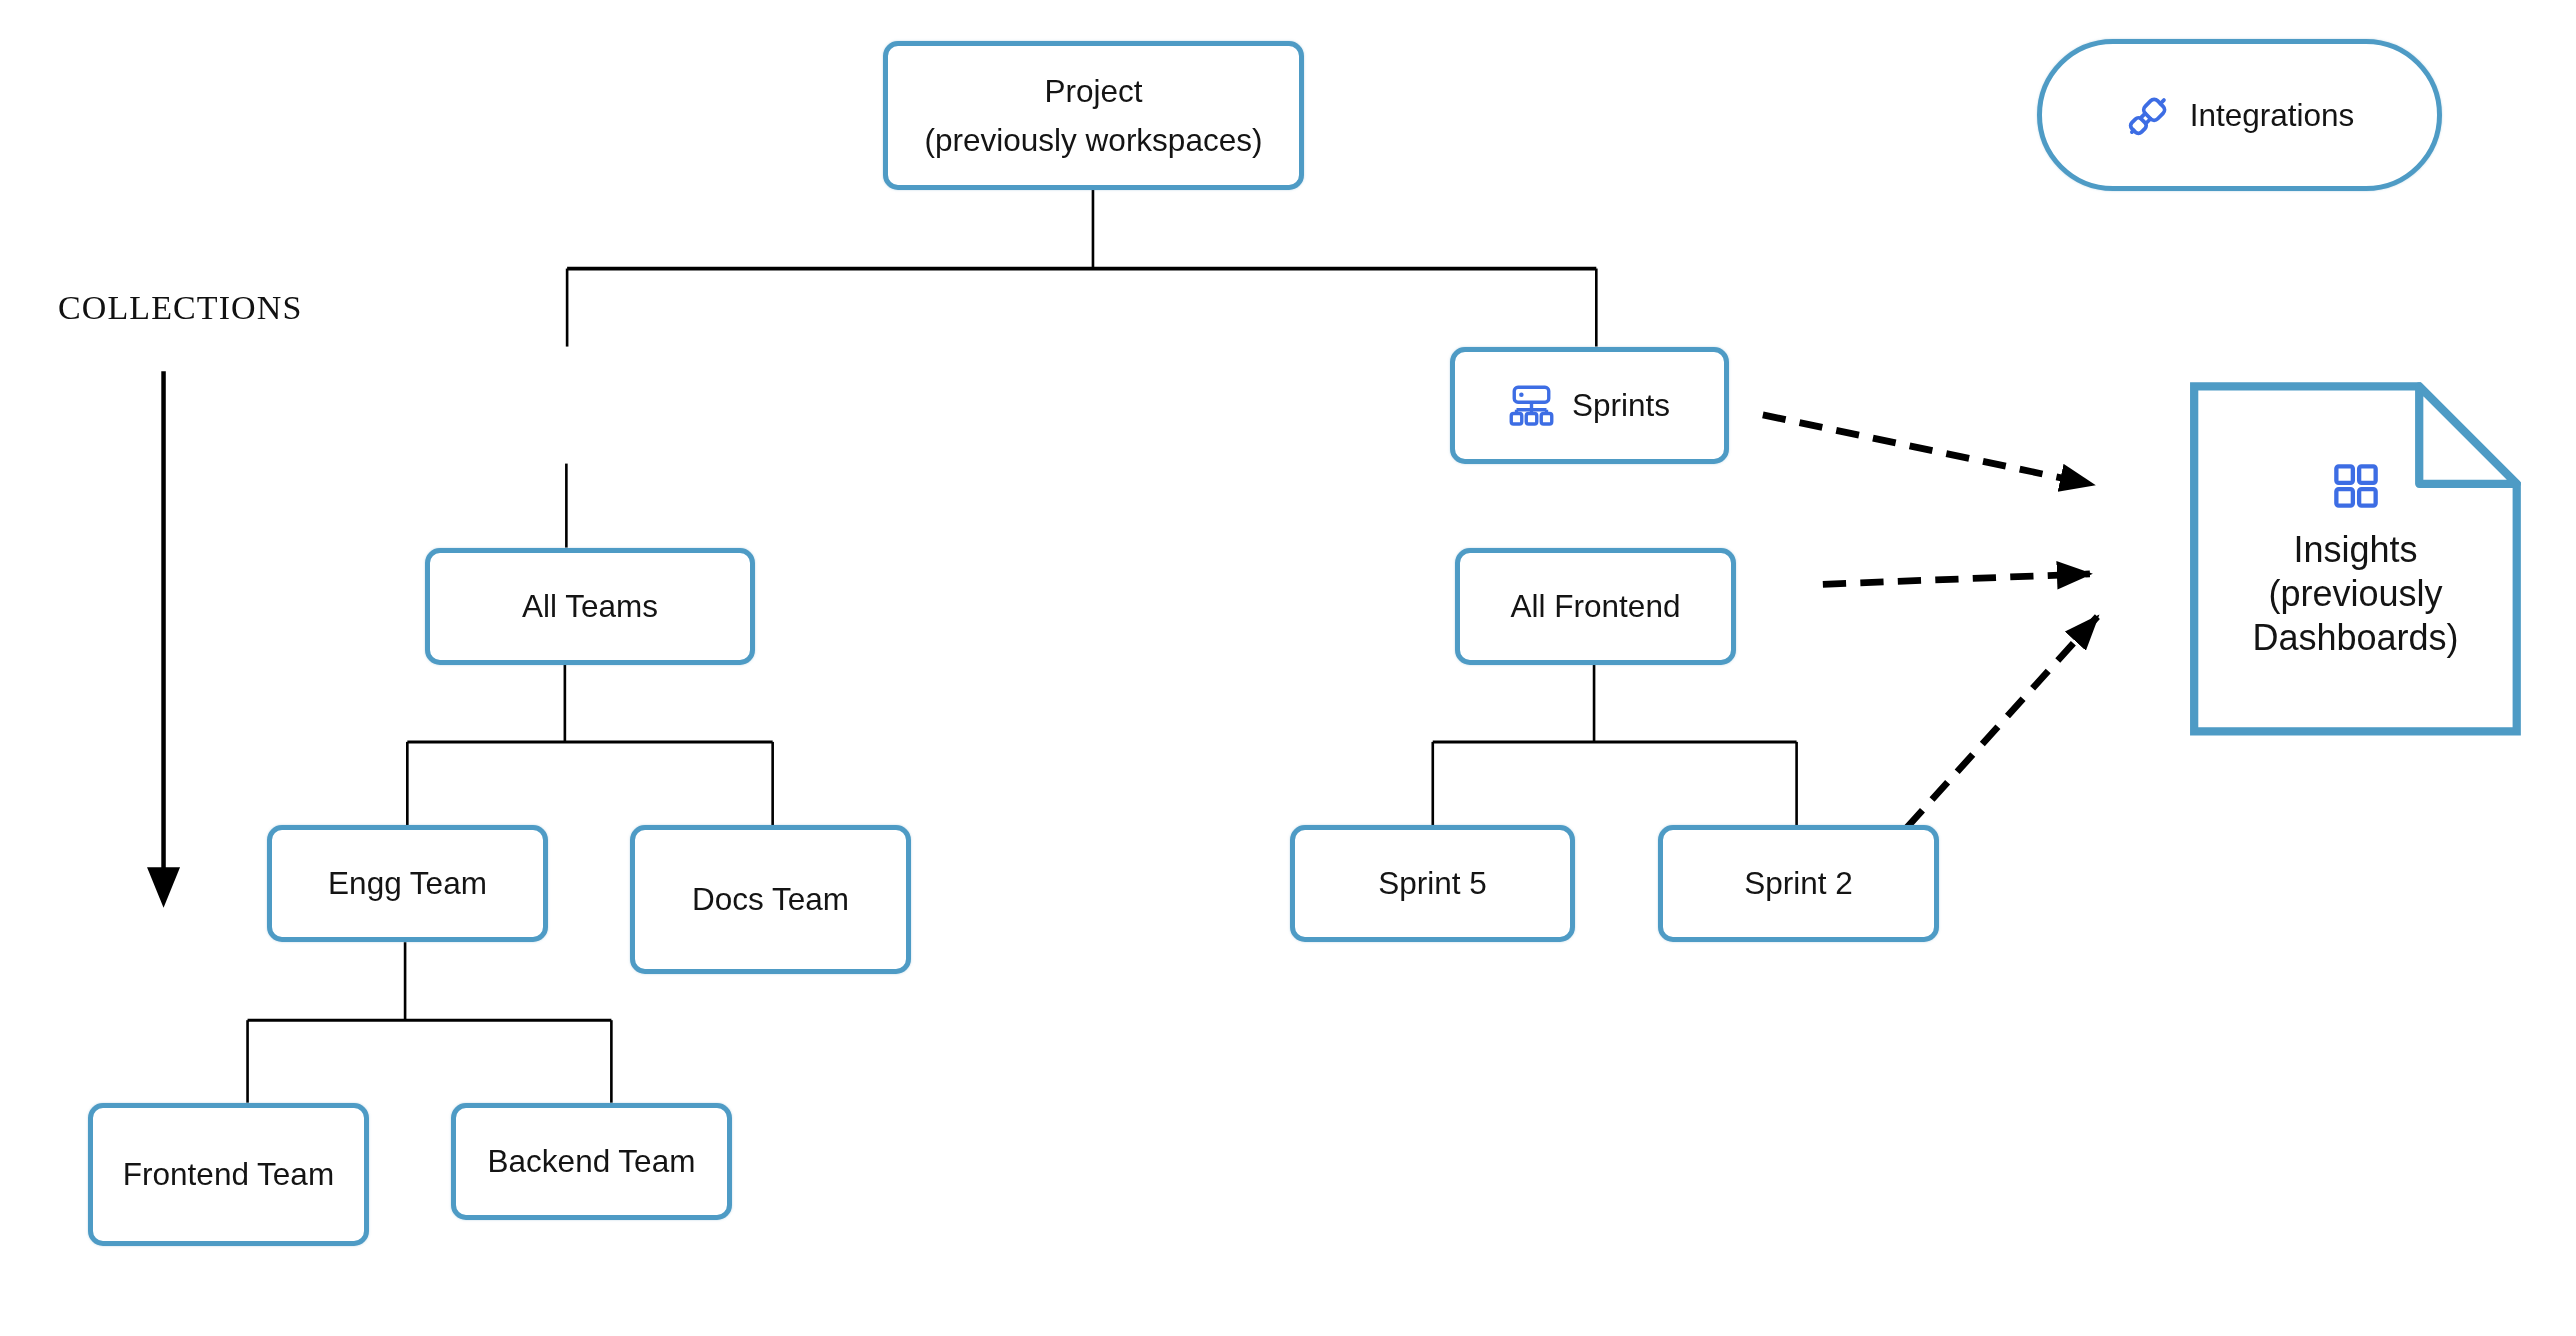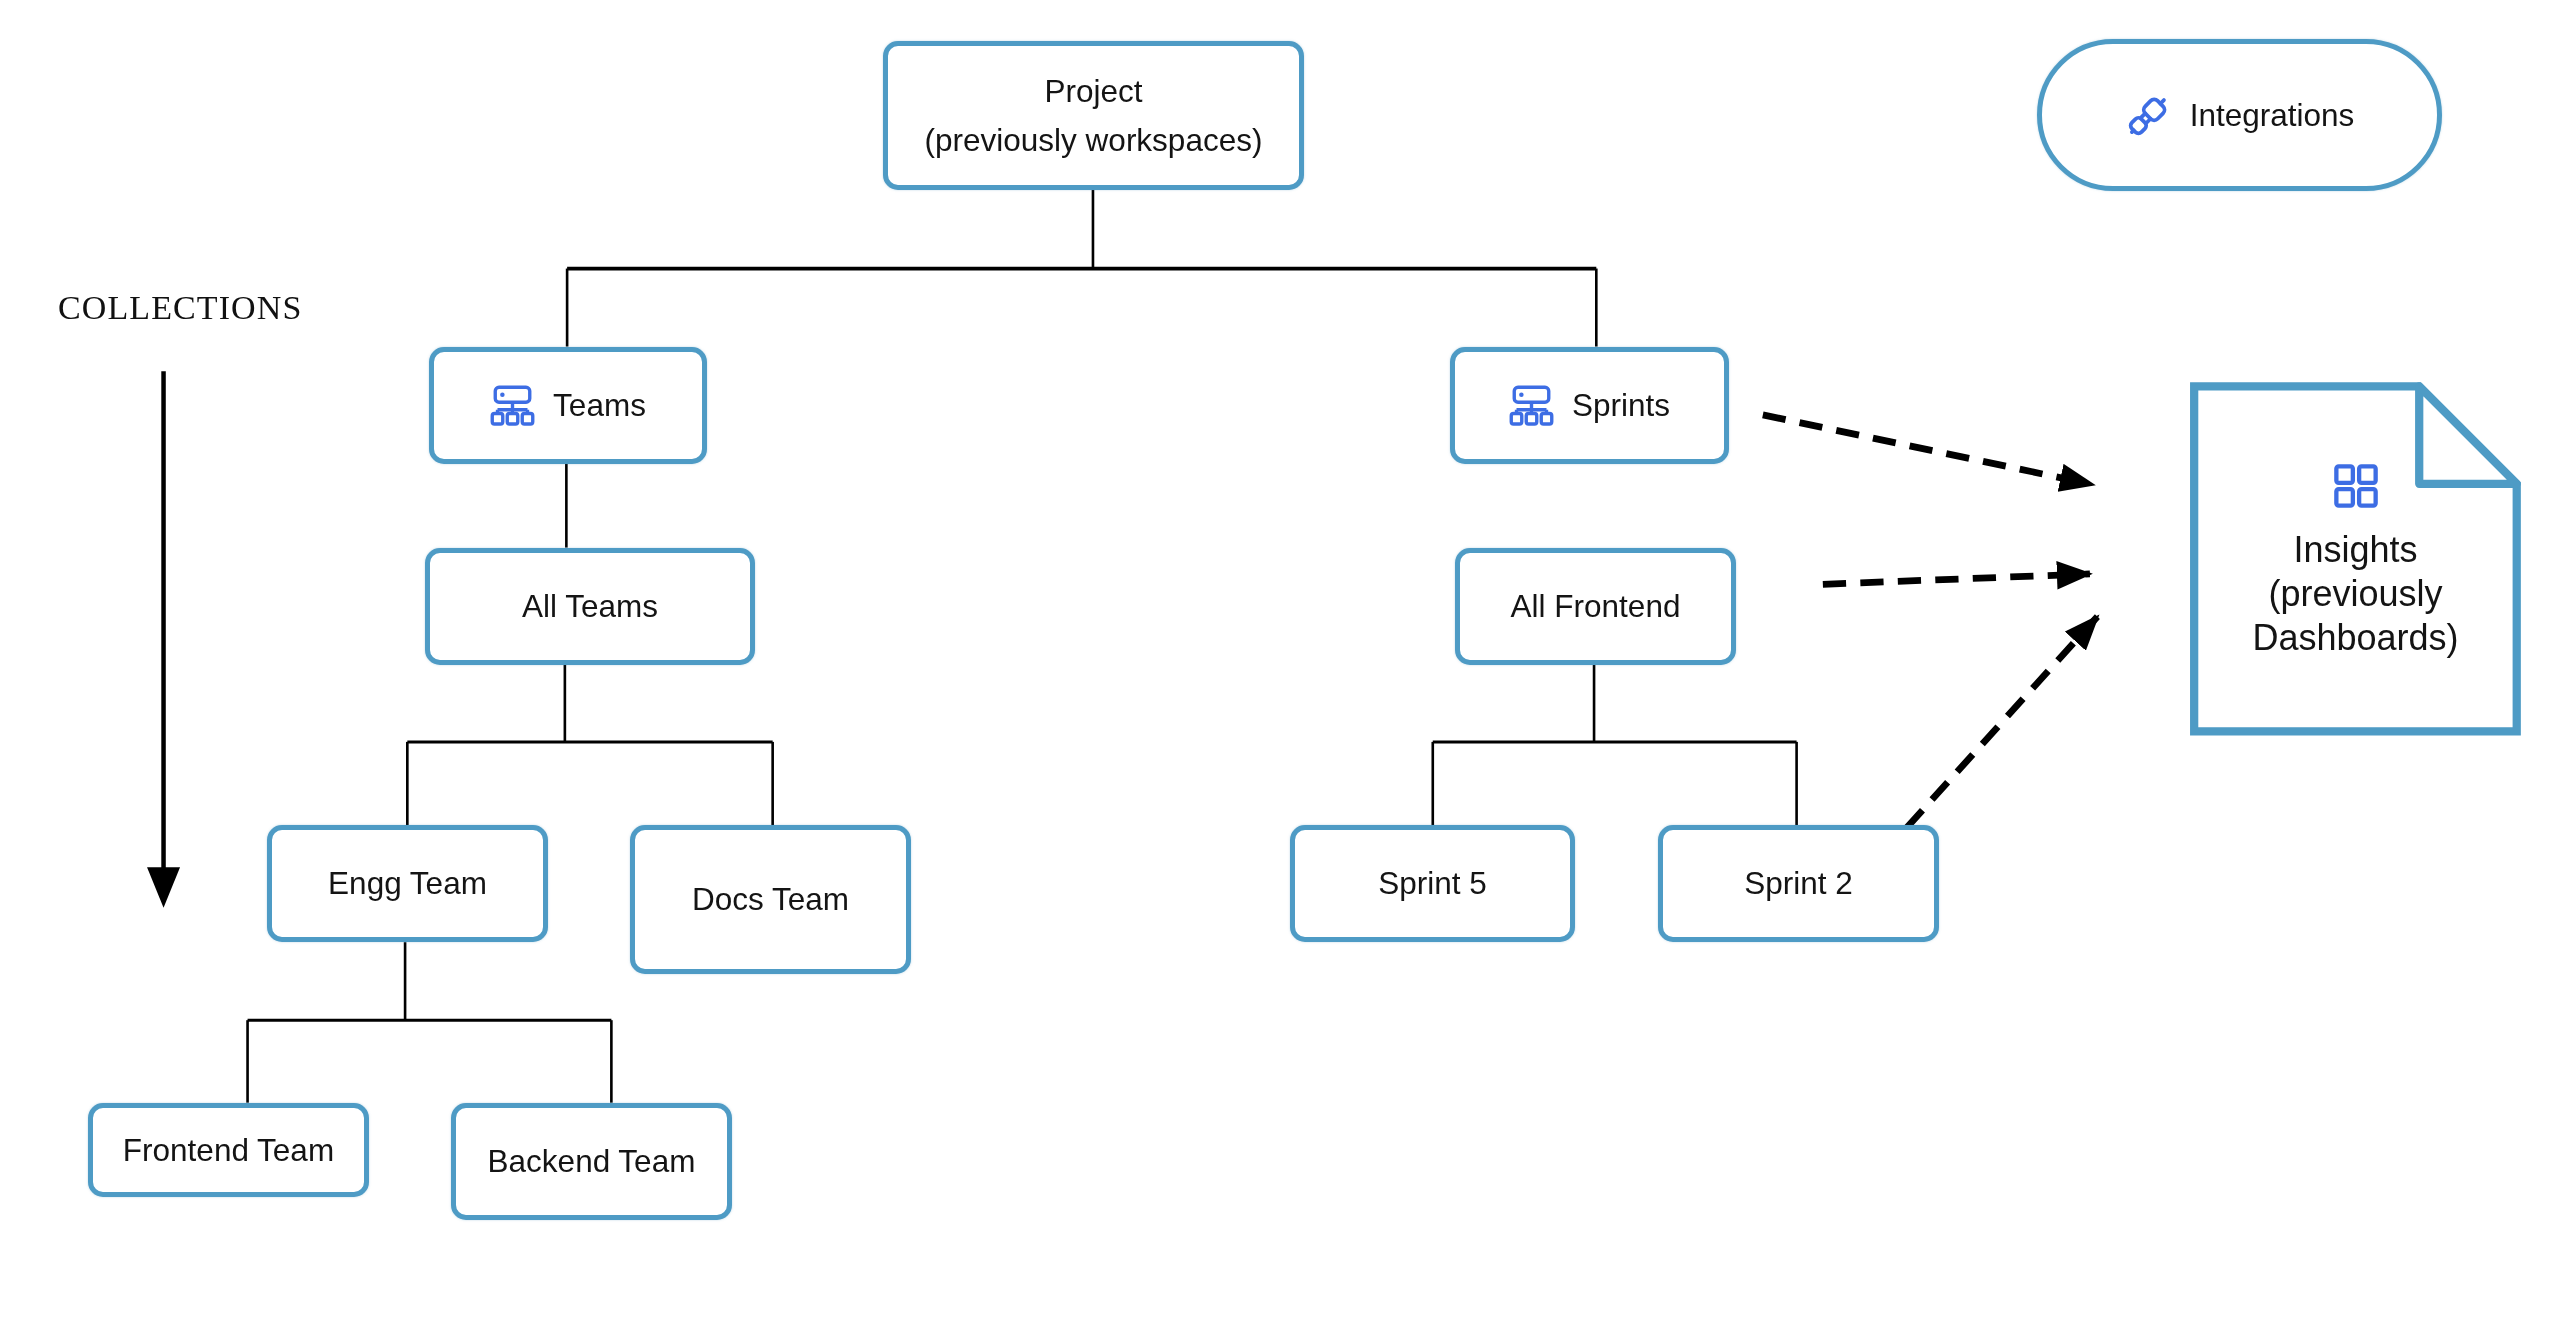--- a/index.html
+++ b/index.html
@@ -97,31 +97,20 @@
 
   <div class="collections-label">COLLECTIONS</div>
 
   <div class="node" style="left:883px;top:41px;width:421px;height:149px;">
     <div class="stack">
       <span>Project</span>
       <span>(previously workspaces)</span>
     </div>
   </div>
 
-  <div class="node" style="left:429px;top:347px;width:278px;height:117px;">
-    <svg class="ico" width="45" height="42" viewBox="0 0 60 56" fill="none" stroke="var(--icon-blue)" stroke-width="4.5">
-      <rect x="7" y="3" width="46" height="20" rx="5"></rect>
-      <circle cx="16.5" cy="13" r="3" fill="var(--icon-blue)" stroke="none"></circle>
-      <path d="M30,23 V33 M10,33 H50 M10,33 V38 M30,33 V38 M50,33 V38"></path>
-      <rect x="3" y="38" width="14" height="14" rx="3"></rect>
-      <rect x="23" y="38" width="14" height="14" rx="3"></rect>
-      <rect x="43" y="38" width="14" height="14" rx="3"></rect>
-    </svg>
-    <span>Teams</span>
-  </div>
 
   <div class="node" style="left:1450px;top:347px;width:279px;height:117px;">
     <svg class="ico" width="45" height="42" viewBox="0 0 60 56" fill="none" stroke="var(--icon-blue)" stroke-width="4.5">
       <rect x="7" y="3" width="46" height="20" rx="5"></rect>
       <circle cx="16.5" cy="13" r="3" fill="var(--icon-blue)" stroke="none"></circle>
       <path d="M30,23 V33 M10,33 H50 M10,33 V38 M30,33 V38 M50,33 V38"></path>
       <rect x="3" y="38" width="14" height="14" rx="3"></rect>
       <rect x="23" y="38" width="14" height="14" rx="3"></rect>
       <rect x="43" y="38" width="14" height="14" rx="3"></rect>
     </svg>
@@ -145,21 +134,21 @@
   </div>
 
   <div class="node" style="left:1290px;top:825px;width:285px;height:117px;">
     <span>Sprint 5</span>
   </div>
 
   <div class="node" style="left:1658px;top:825px;width:281px;height:117px;">
     <span>Sprint 2</span>
   </div>
 
-  <div class="node" style="left:88px;top:1103px;width:281px;height:94px;">
+  <div class="node" style="left:88px;top:1103px;width:281px;height:143px;">
     <span>Frontend Team</span>
   </div>
 
   <div class="node" style="left:451px;top:1103px;width:281px;height:117px;">
     <span>Backend Team</span>
   </div>
 
   <div class="node pill" style="left:2037px;top:39px;width:405px;height:152px;">
     <svg class="ico" width="47" height="47" viewBox="0 0 56 56" fill="none" stroke="var(--icon-blue)" stroke-width="4.5" stroke-linecap="round">
       <g transform="rotate(-45 28 28)">

